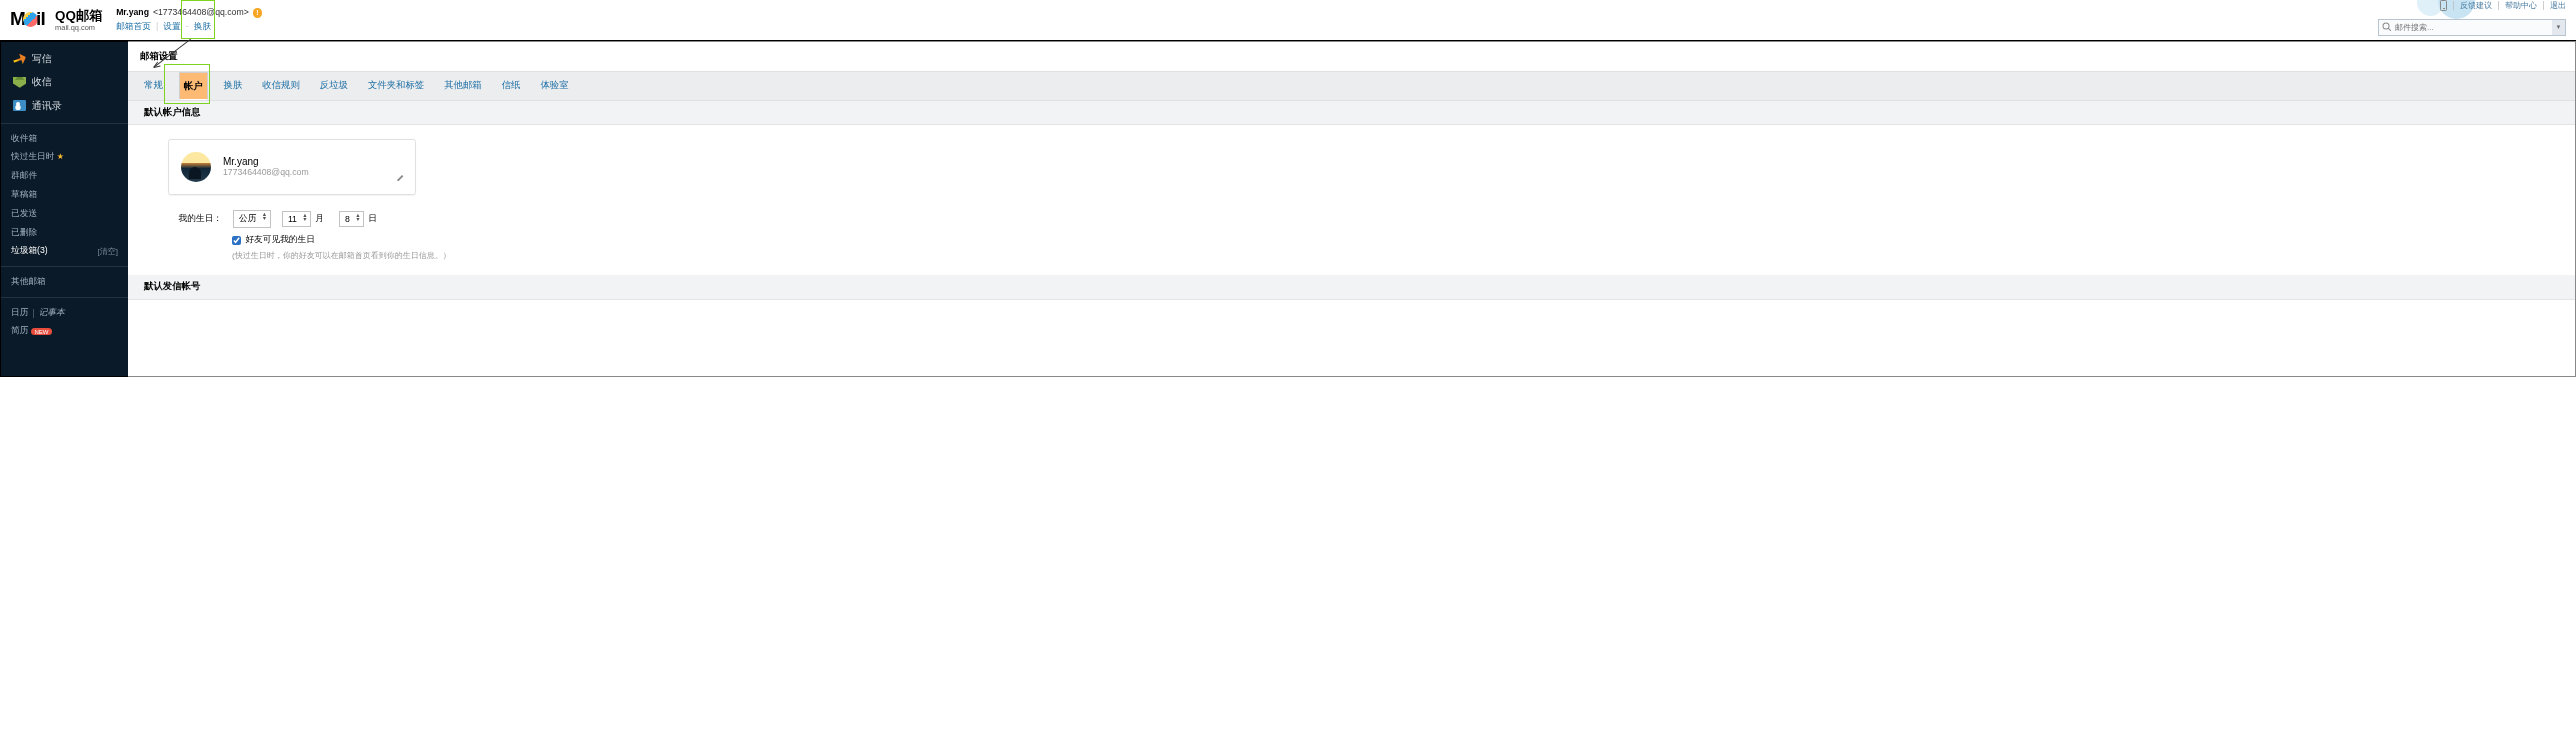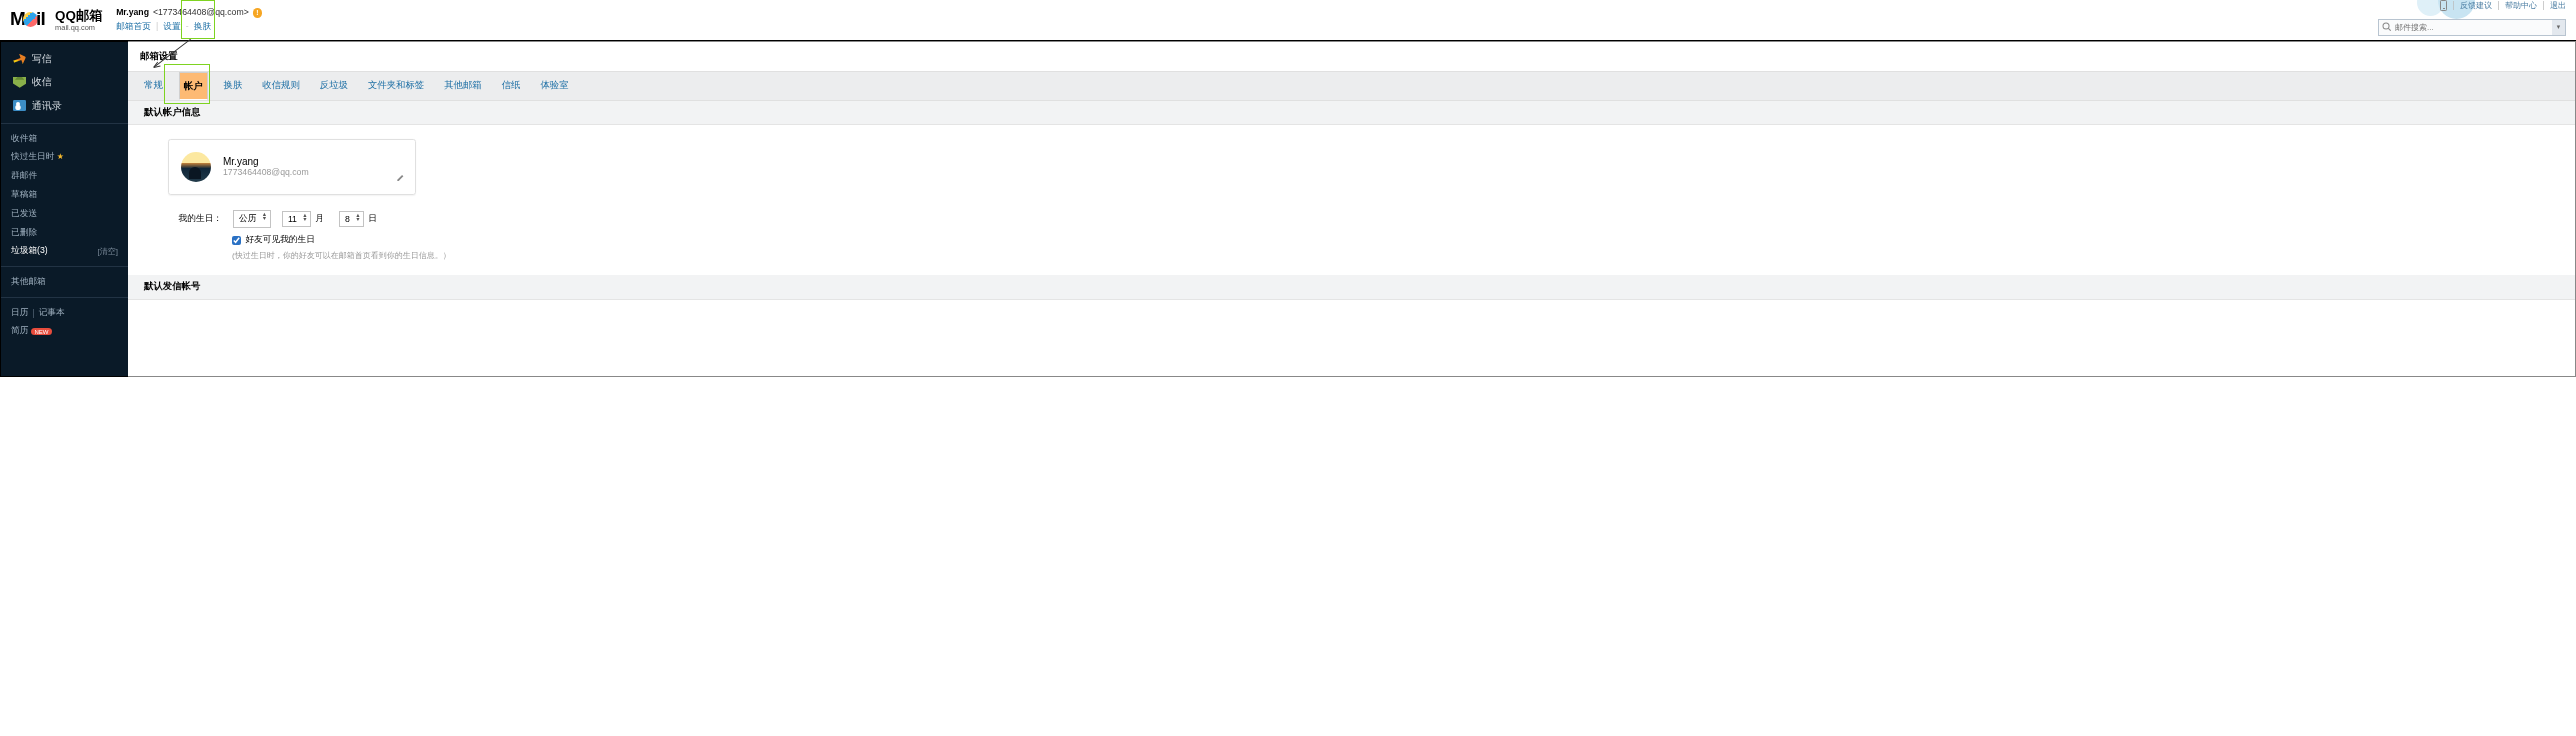--- a/index.html
+++ b/index.html
@@ -192,21 +192,21 @@
     <hr class="side-hr">
     <div class="side-list">
       <a>
           <span>其他邮箱</span>
         </a>
     </div>
     <hr class="side-hr">
     <div class="side-foot">
       <a style="color:#9fb0bf;">日历</a>
       <span class="v">|</span>
-      <a style="color:#9fb0bf;">记事本</a>
+      <a style="color:#9fb0bf;font-style:italic;">记事本</a>
     </div>
     <div class="side-foot">
       <a style="color:#9fb0bf;"><span>简历</span><span class="badge-new">NEW</span></a>
     </div>
   </div>
 
   <div class="main" style="position:relative;">
     <div class="main-title">邮箱设置</div>
     <div class="tab-bar">
       <a>常规</a>

